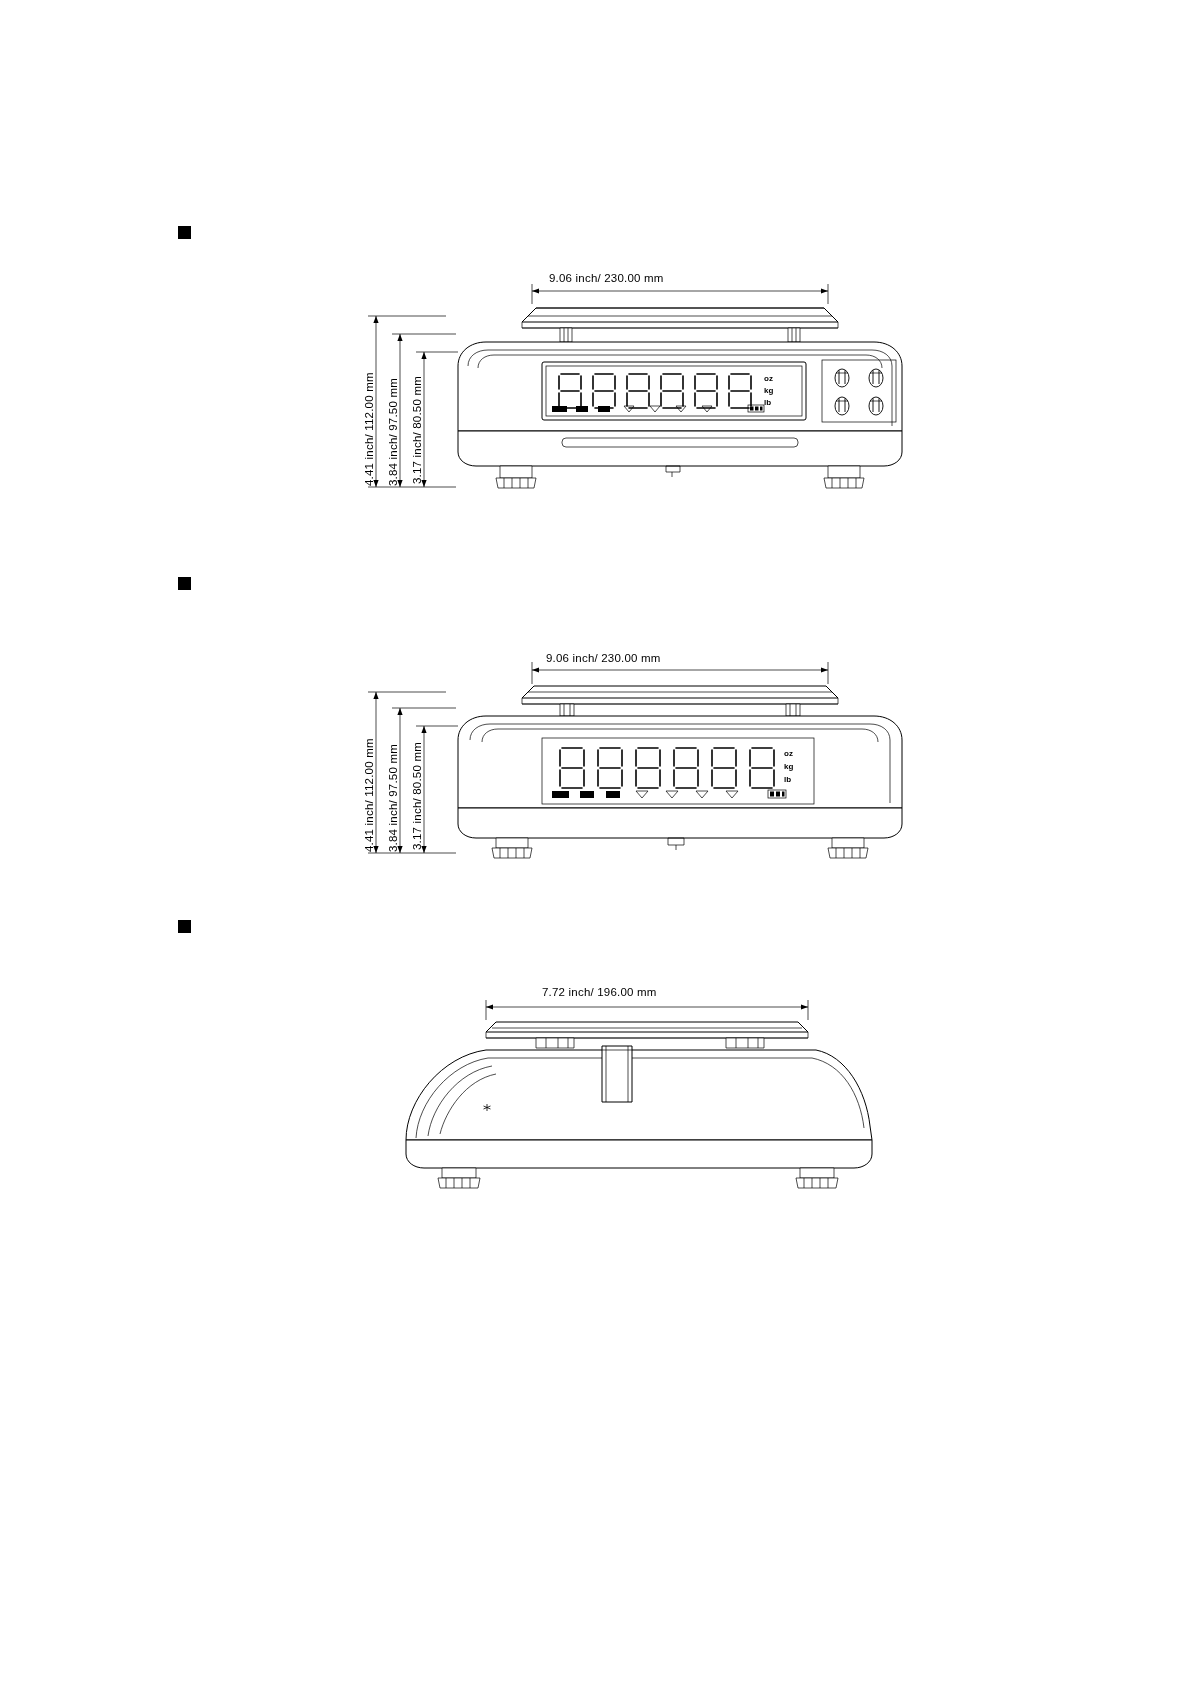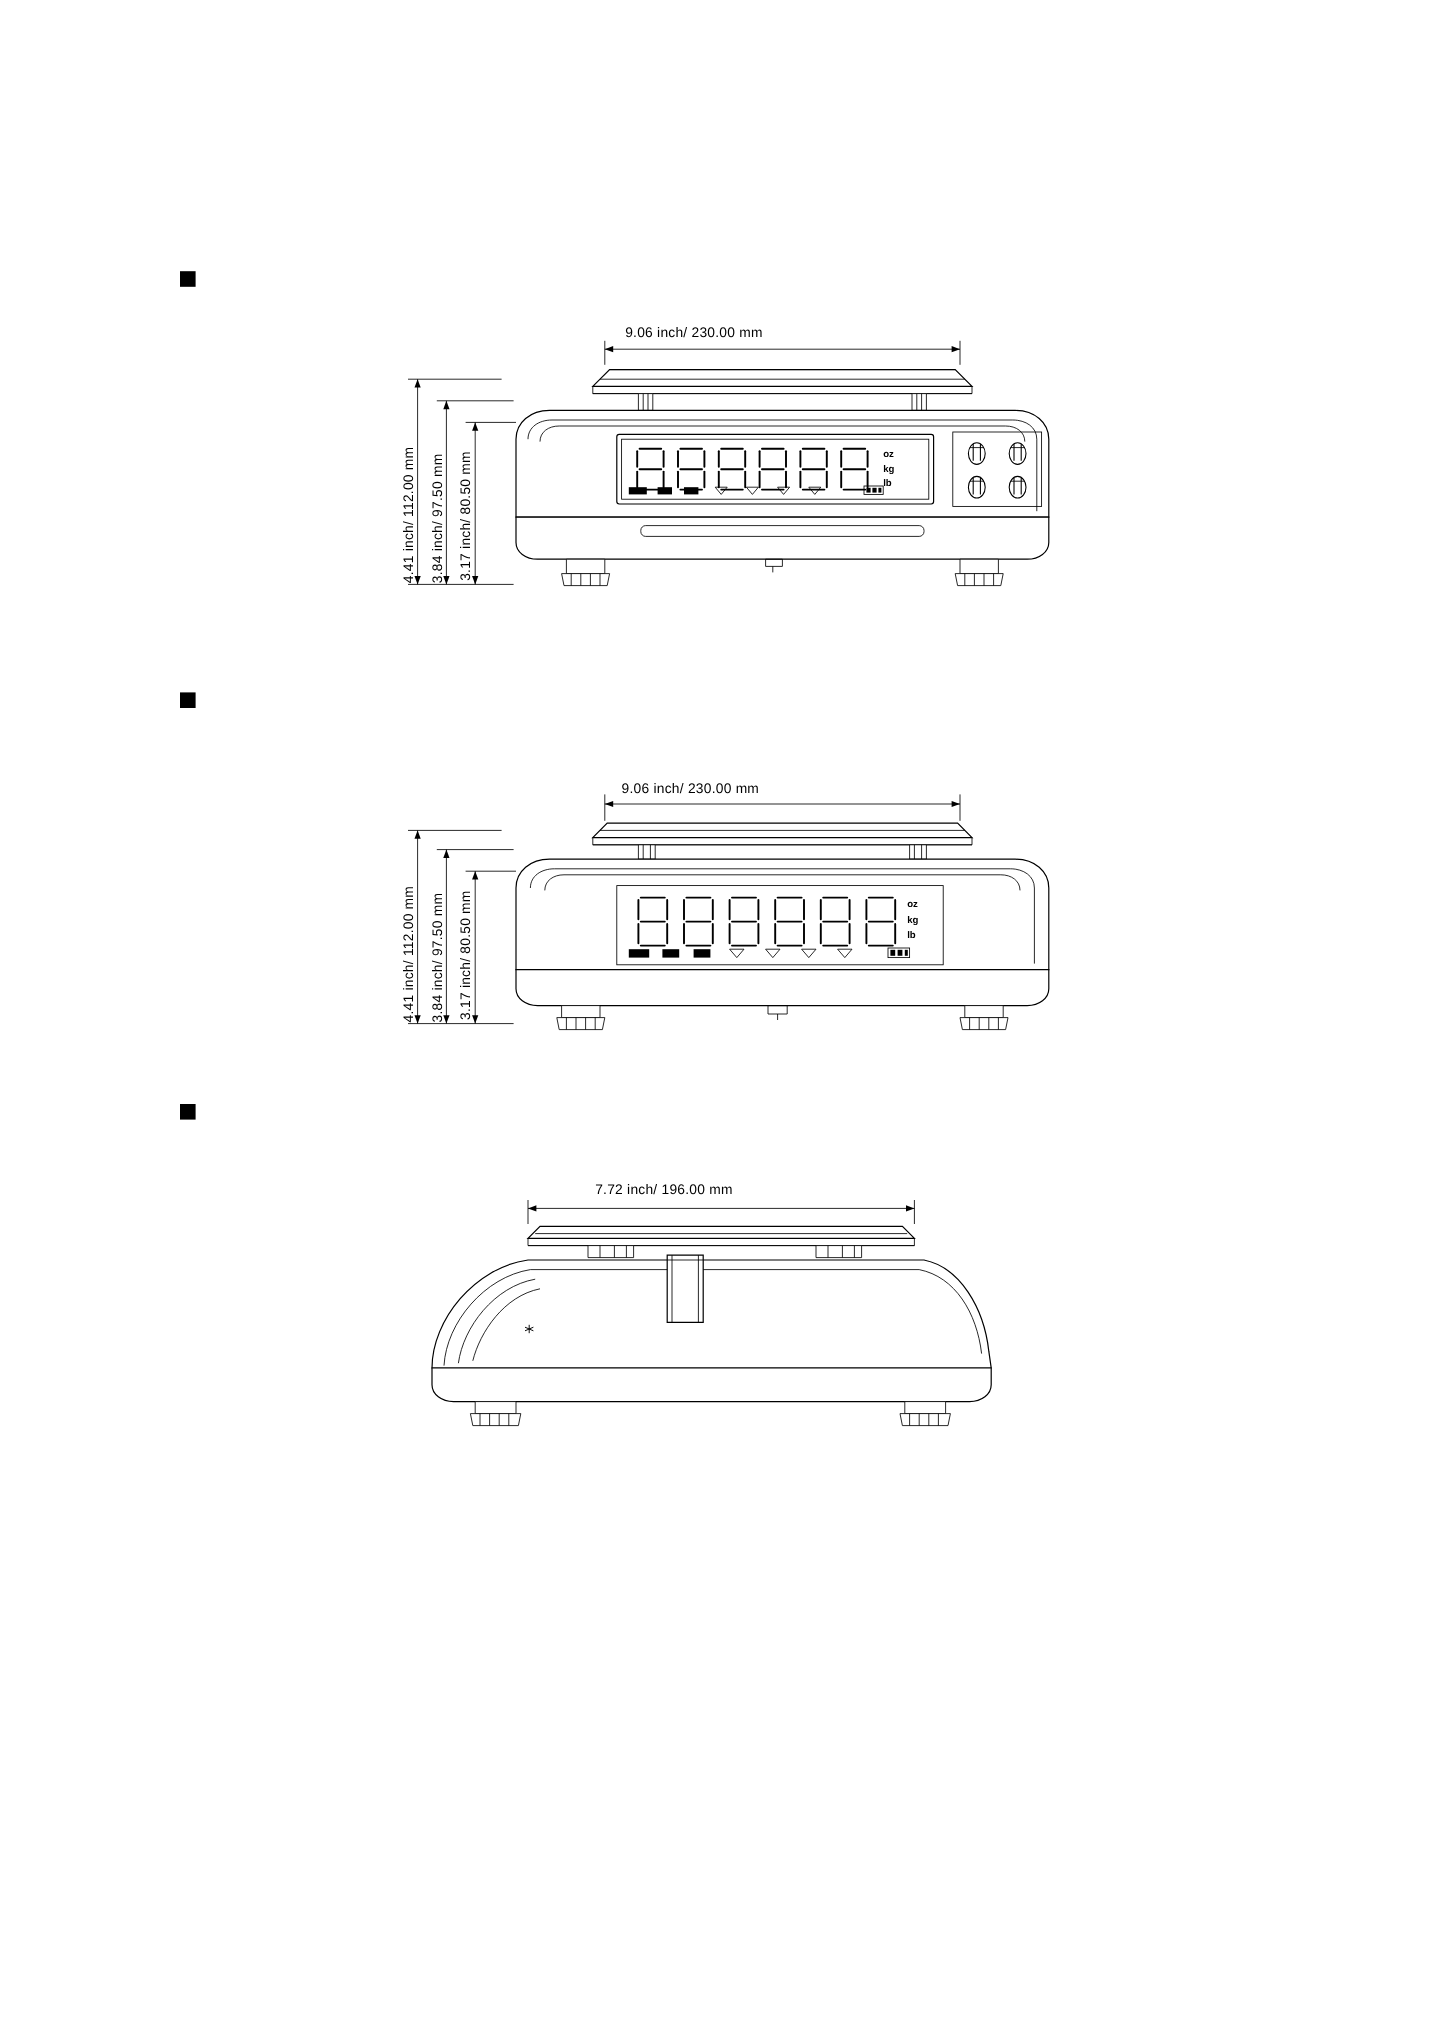--- a/index.html
+++ b/index.html
@@ -11,20 +11,21 @@
     width: 1192px;
     height: 1685px;
     position: relative;
     font-family: "Liberation Sans", sans-serif;
     color: #000;
     overflow: hidden;
   }
   .page {
     position: absolute;
     inset: 0;
+    margin-left: 28px;
   }
   
   .bullet {
     position: absolute;
     width: 13px;
     height: 13px;
     background: #000;
   }
   
   .figure {
@@ -359,21 +360,21 @@
       <path class="fillw-thin" d="M482 208 L522 208 L520 218 L484 218 Z"></path>
       <path class="ln-thin" d="M490 208 V218 M498 208 V218 M506 208 V218 M514 208 V218"></path>
 
       <path class="ln-thin" d="M322 198 L338 198 L338 205 L322 205 Z"></path>
       <path class="ln-thin" d="M330 205 V210"></path>
     </svg>
   </div>
 
   <div class="bullet" style="left:150px; top:920px;"></div>
 
-  <div class="figure" style="left:300px; top:980px; width:560px; height:220px;text-align:right;">
+  <div class="figure" style="left:318px; top:980px; width:560px; height:220px;text-align:right;">
 
     <div class="dim-label" style="left:196px; top:6px;">7.72 inch/ 196.00 mm</div>
 
     <svg width="560" height="220" viewBox="0 0 560 220">
 
       <path class="ln-thin" d="M140 27 H462"></path>
       <path class="ln-thin" d="M140 20 V40"></path>
       <path class="ln-thin" d="M462 20 V40"></path>
       <path d="M140 27 l7 -2.6 v5.2 z" fill="#000"></path>
       <path d="M462 27 l-7 -2.6 v5.2 z" fill="#000"></path>

